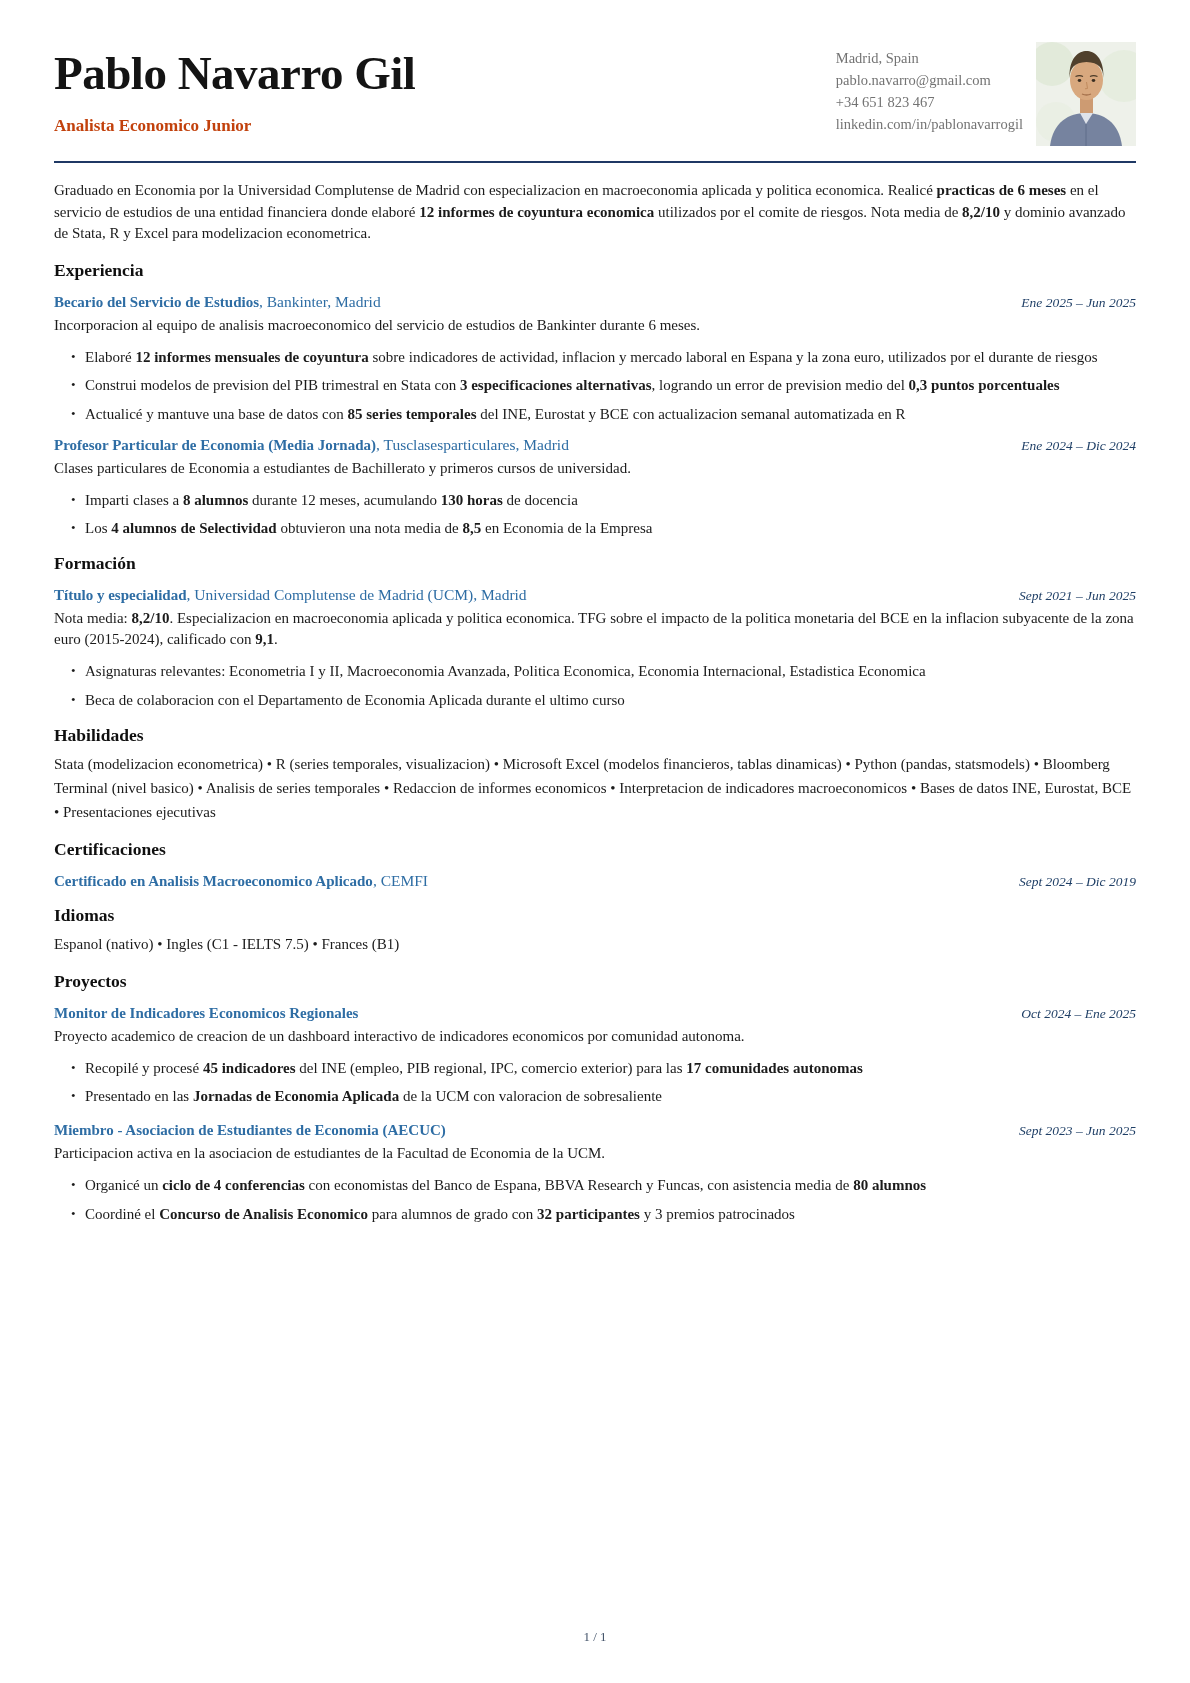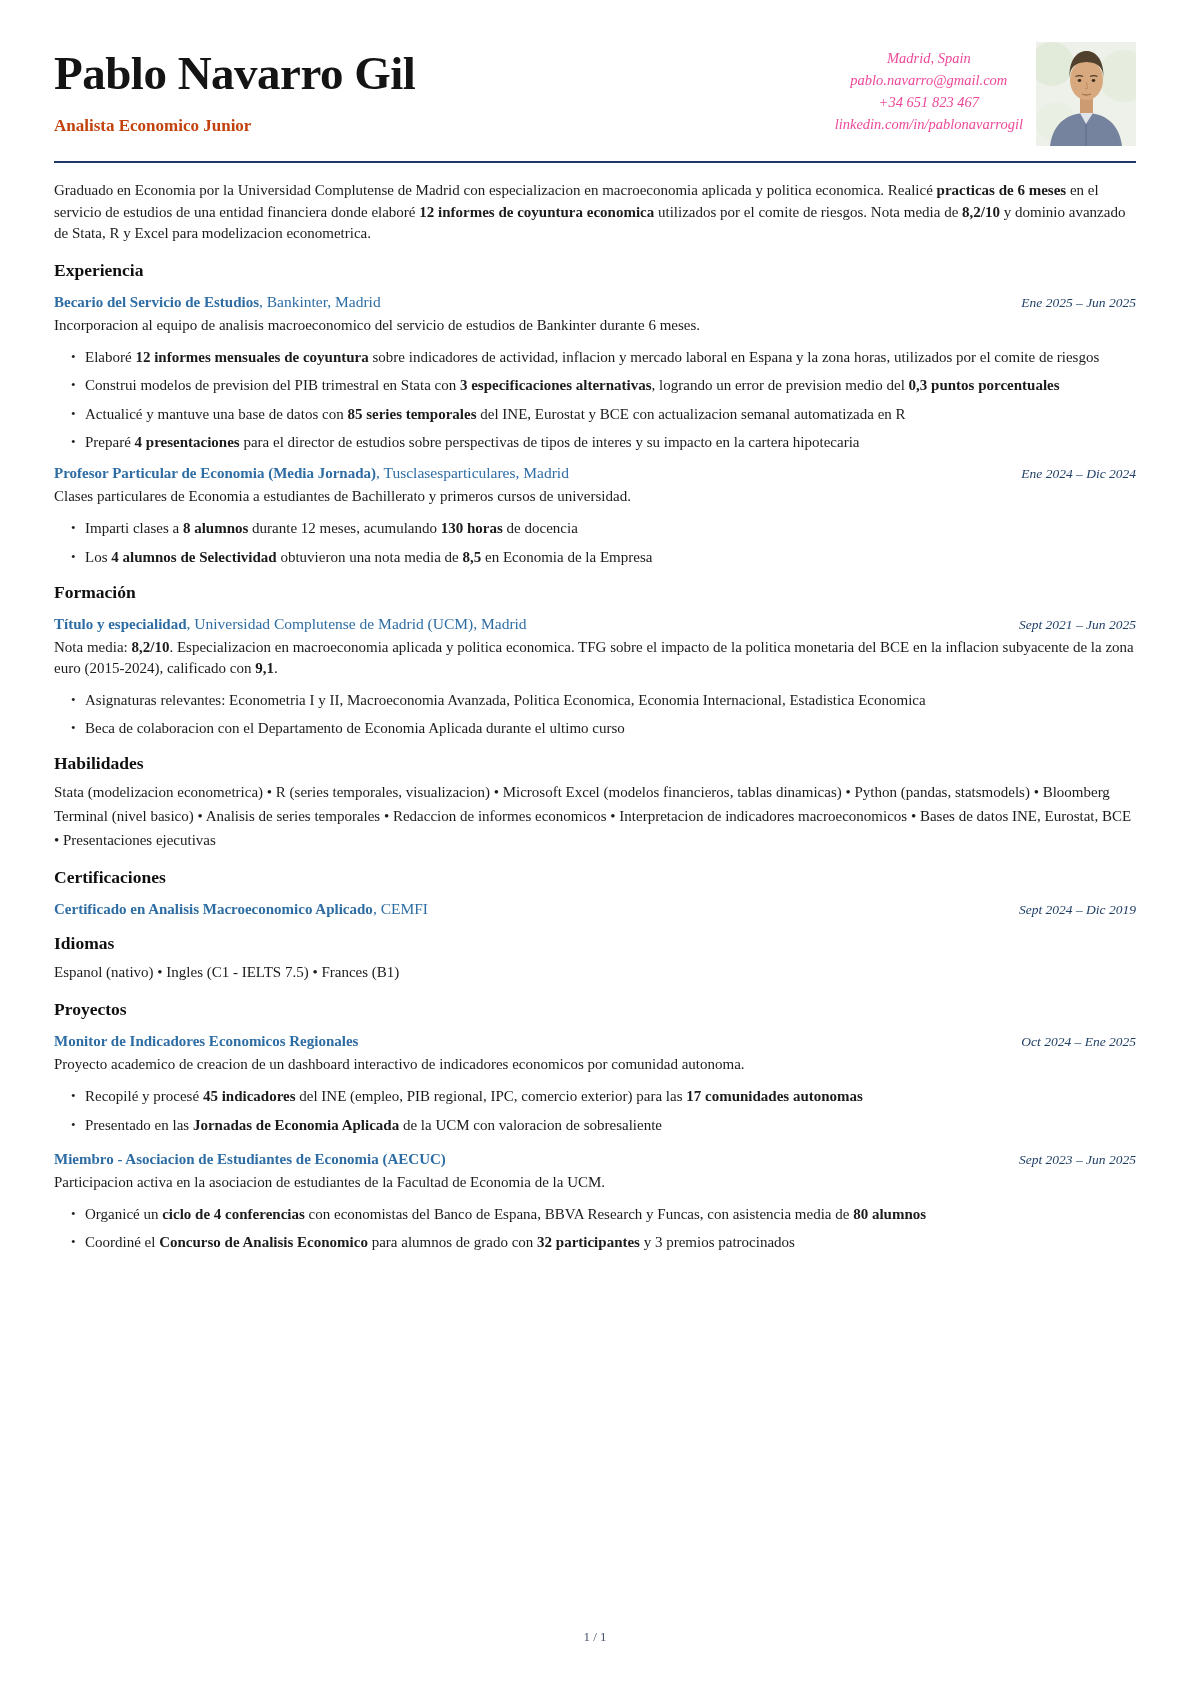--- a/index.html
+++ b/index.html
@@ -9,21 +9,21 @@
     color: #1b1b1b;
     -webkit-font-smoothing: antialiased;
   }
   .page { padding: 42px 54px 0 54px; }
 
   
   .header-row { display: flex; align-items: flex-start; }
   .header-left { flex: 1 1 auto; min-width: 0; }
   .name { font-size: 47px; font-weight: 700; letter-spacing: -0.5px; line-height: 1.08; margin: 6px 0 0 0; color: #141414; }
   .job-title { font-size: 17px; font-weight: 700; margin-top: 17px; color: #c2410c; }
-  .contact { text-align: center; font-size: 14.5px; line-height: 22px; color: #ec4899; margin-top: 5px; white-space: nowrap; font-style: italic; }
+  .contact { text-align: left; font-size: 14.5px; line-height: 22px; color: #737373; margin-top: 5px; white-space: nowrap; }
   .photo { width: 100px; height: 104px; margin-left: 13px; flex: 0 0 auto; overflow: hidden; }
   .divider { border: none; border-top: 2.5px solid #1f3864; margin: 15px 0 0 0; }
 
   
   .summary { font-size: 15px; line-height: 21.5px; margin: 17px 0 0 0; }
 
   
   .section { margin-top: 15px; }
   .section-heading { font-size: 17.5px; font-weight: 700; color: #0f0f0f; margin: 0 0 4px 0; }
   .entry { margin-top: 12px; }
@@ -86,24 +86,23 @@
   <div>
       <section class="section">
         <h2 class="section-heading">Experiencia</h2>
         <div class="entry">
           <div class="entry-head">
             <span class="entry-left"><span class="entry-title">Becario del Servicio de Estudios</span><span class="entry-subtitle">, Bankinter, Madrid</span></span>
             <span class="entry-date">Ene 2025 – Jun 2025</span>
           </div>
           <p class="entry-desc">Incorporacion al equipo de analisis macroeconomico del servicio de estudios de Bankinter durante 6 meses.</p>
           <ul class="bullets">
-            <li class="bullet"><span>Elaboré </span><span class="b">12 informes mensuales de coyuntura</span><span> sobre indicadores de actividad, inflacion y mercado laboral en Espana y la zona horas, utilizados por el comite de riesgos</span></li>
+            <li class="bullet"><span>Elaboré </span><span class="b">12 informes mensuales de coyuntura</span><span> sobre indicadores de actividad, inflacion y mercado laboral en Espana y la zona euro, utilizados por el durante de riesgos</span></li>
             <li class="bullet"><span>Construi modelos de prevision del PIB trimestral en Stata con </span><span class="b">3 especificaciones alternativas</span><span>, logrando un error de prevision medio del </span><span class="b">0,3 puntos porcentuales</span></li>
             <li class="bullet"><span>Actualicé y mantuve una base de datos con </span><span class="b">85 series temporales</span><span> del INE, Eurostat y BCE con actualizacion semanal automatizada en R</span></li>
-            <li class="bullet"><span>Preparé </span><span class="b">4 presentaciones</span><span> para el director de estudios sobre perspectivas de tipos de interes y su impacto en la cartera hipotecaria</span></li>
           </ul>
         </div>
         <div class="entry">
           <div class="entry-head">
             <span class="entry-left"><span class="entry-title">Profesor Particular de Economia (Media Jornada)</span><span class="entry-subtitle">, Tusclasesparticulares, Madrid</span></span>
             <span class="entry-date">Ene 2024 – Dic 2024</span>
           </div>
           <p class="entry-desc">Clases particulares de Economia a estudiantes de Bachillerato y primeros cursos de universidad.</p>
           <ul class="bullets">
             <li class="bullet"><span>Imparti clases a </span><span class="b">8 alumnos</span><span> durante 12 meses, acumulando </span><span class="b">130 horas</span><span> de docencia</span></li>

